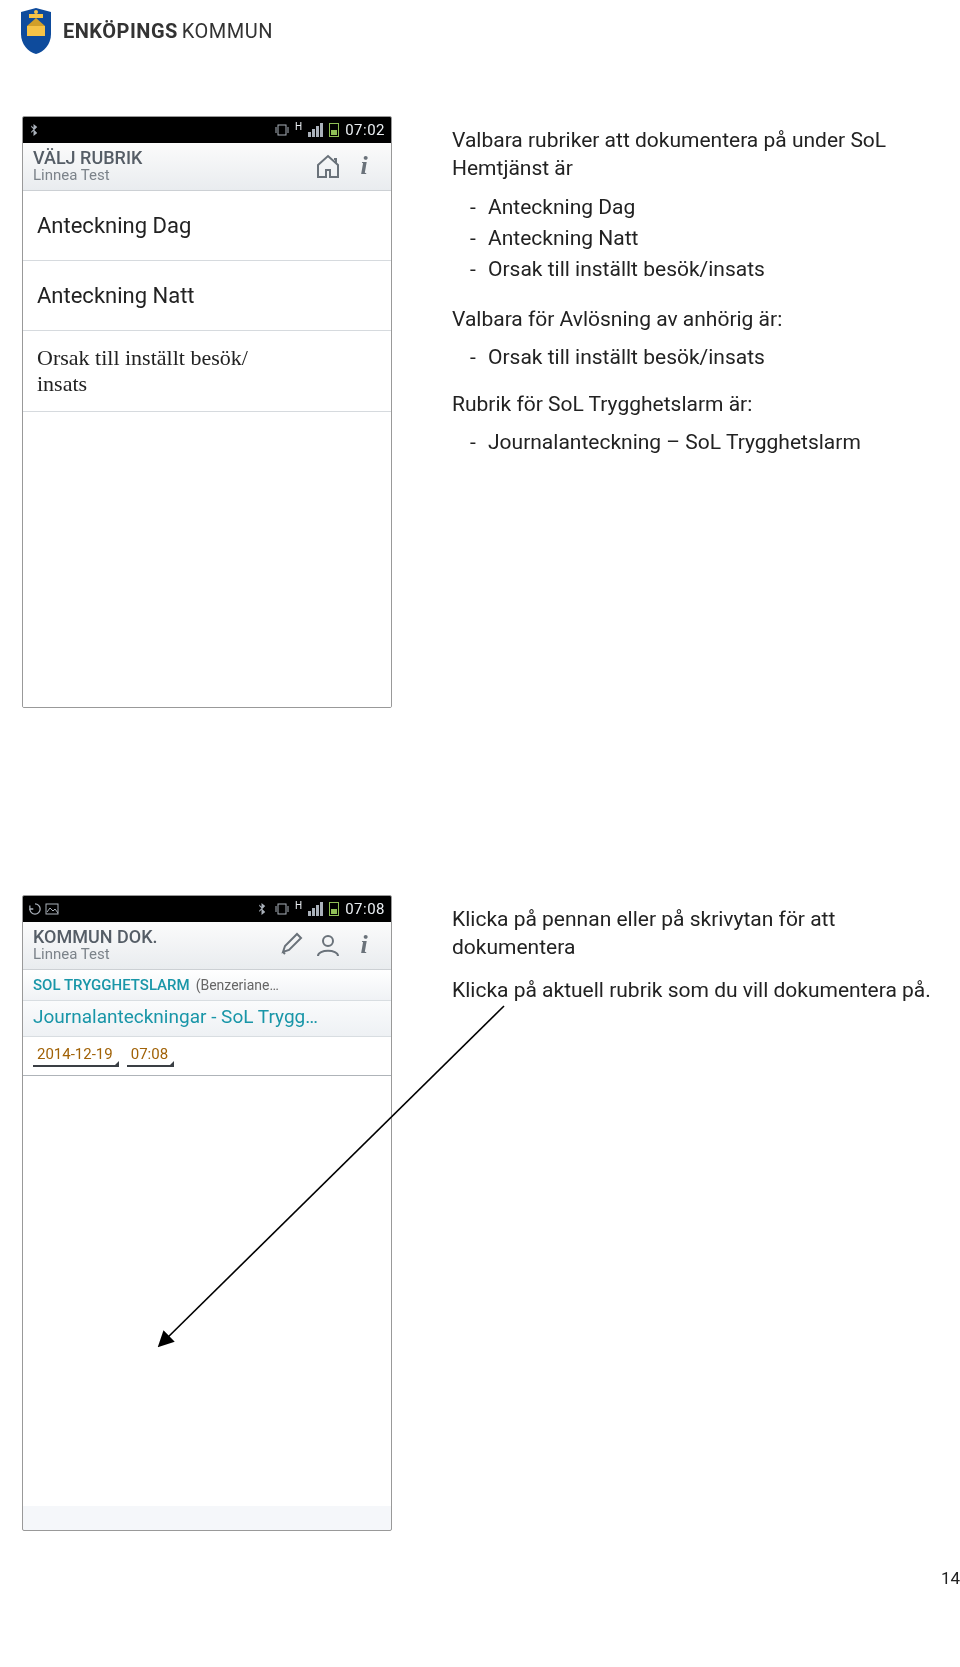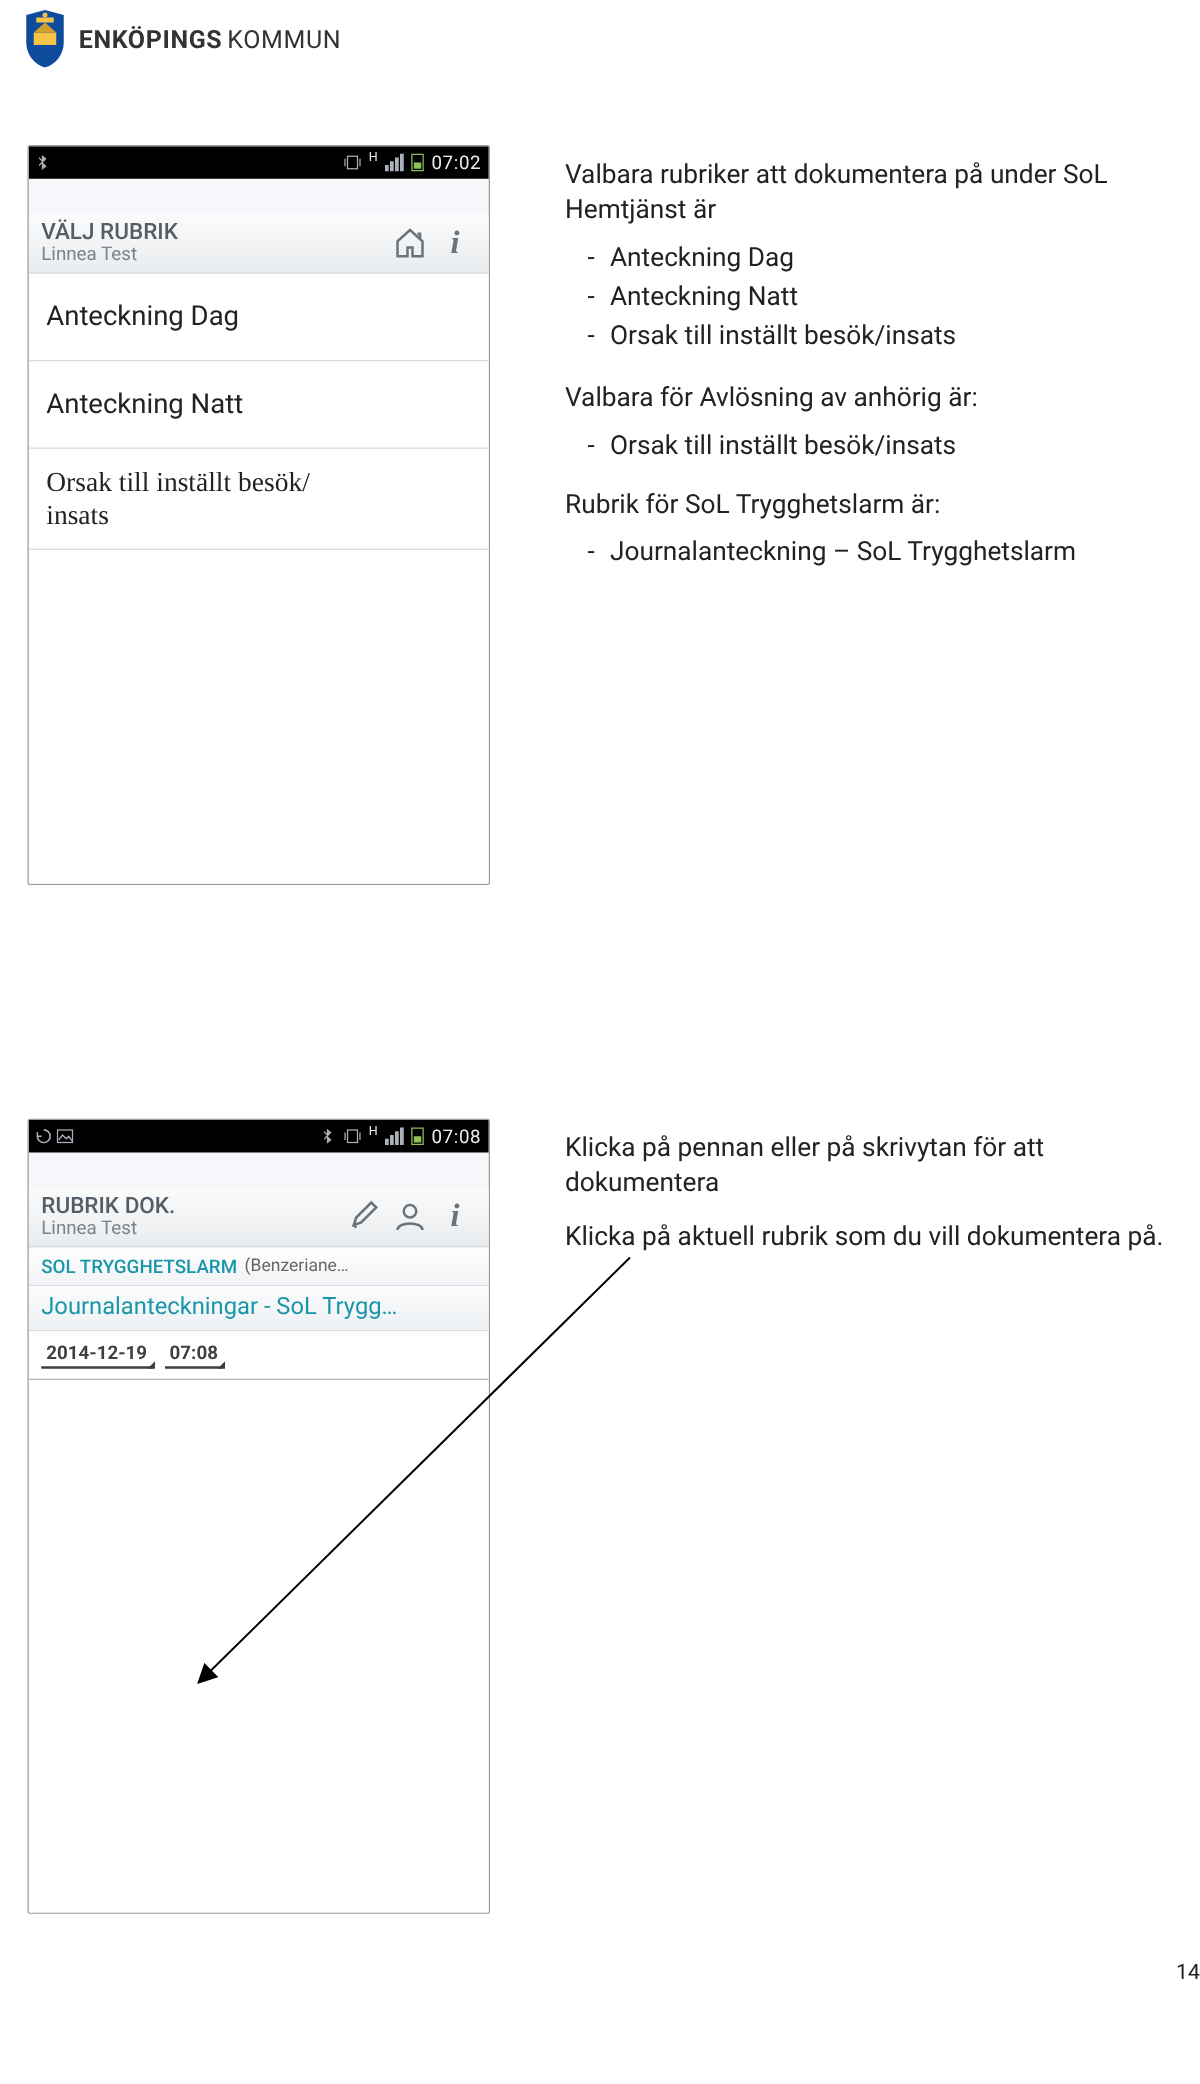--- a/index.html
+++ b/index.html
@@ -63,21 +63,21 @@
   .statusbar .bars span:nth-child(1){height:5px;} .statusbar .bars span:nth-child(2){height:8px;}
   .statusbar .bars span:nth-child(3){height:11px;} .statusbar .bars span:nth-child(4){height:14px;}
   .statusbar .batt { width: 10px; height: 14px; border: 1px solid #8fbf56; position: relative;}
   .statusbar .batt::after{content:"";position:absolute;left:1px;right:1px;bottom:1px;height:40%;background:#8fbf56;}
   .statusbar .time { font-size: 15px; letter-spacing: 0.5px;}
 
   .titlebar {
     background: linear-gradient(#fbfbfb,#e9ecef);
     border-bottom: 1px solid #ccd0d4;
     padding: 4px 10px 6px;
-    display: flex; align-items: center; margin-top: 28px;
+    display: flex; align-items: center;
   }
   .titlebar .ttxt { flex: 1; }
   .titlebar .tmain { font-size: 18px; color: #555d66; font-weight: 500;}
   .titlebar .tsub  { font-size: 15px; color: #7c838a; margin-top: -2px;}
   .titlebar .iconbtn {
     width: 34px; height: 34px; display: inline-flex; align-items: center;
     justify-content: center; margin-left: 2px; color: #6a727a;
   }
 
   .listbody { background: #fff; }
@@ -93,22 +93,22 @@
 
   
   .docmeta { background: linear-gradient(#ffffff,#f0f2f5); border-bottom: 1px solid #d8dde1; padding: 6px 10px; display:flex; gap:6px; align-items:center;}
   .docmeta .blue { color: #1996a8; font-size: 15px; font-weight: 500;}
   .docmeta .paren { color: #666; font-size: 14px;}
   .docline { padding: 4px 10px 8px; color: #1996a8; font-size: 19px; border-bottom:1px solid #d8dde1; background: linear-gradient(#fafbfc,#eef1f4);}
   .dtfields {
     background: #fff; border-bottom: 1px solid #afb4b9;
     padding: 8px 10px; display: flex; gap: 10px;
   }
-  .dtfields .fld { border-bottom: 2px solid #3a3f44; padding: 0 4px 2px; font-size: 15px; color: #404040;
-    position: relative; font-weight: bold;}
+  .dtfields .fld { border-bottom: 2px solid #3a3f44; padding: 0 4px 2px; font-size: 15px; color: #a16207;
+    position: relative;}
   .dtfields .fld .chevsmall { position: absolute; right: -2px; bottom: -2px; width:0;height:0;
     border-left:6px solid transparent;border-bottom:6px solid #3a3f44;}
   .writearea {
     background: #fff; height: 430px;
   }
 
   
   .rtext { position: absolute; left: 452px; right: 22px; font-size: 21px; color: #222; line-height: 1.35;}
   .rtext.r1 { top: 126px; }
   .rtext.r2 { top: 305px; }
@@ -238,21 +238,21 @@
           <span></span>
           <span></span>
           <span></span>
           <span></span>
         </span>
     <span class="batt"></span>
     <span class="time">07:08</span>
   </div>
   <div class="titlebar">
     <div class="ttxt">
-      <div class="tmain">RUBRIK DOK.</div>
+      <div class="tmain">KOMMUN DOK.</div>
       <div class="tsub">Linnea Test</div>
     </div>
     <span class="iconbtn">
       <svg width="26" height="26" viewBox="0 0 26 26">
             <path d="M4 20 L6 14 L18 2 L22 6 L10 18 Z" fill="none" stroke="#6a727a" stroke-width="2"></path>
             <line x1="4" y1="20" x2="6" y2="22" stroke="#6a727a" stroke-width="2"></line>
           </svg>
     </span>
     <span class="iconbtn">
       <svg width="26" height="26" viewBox="0 0 26 26">

